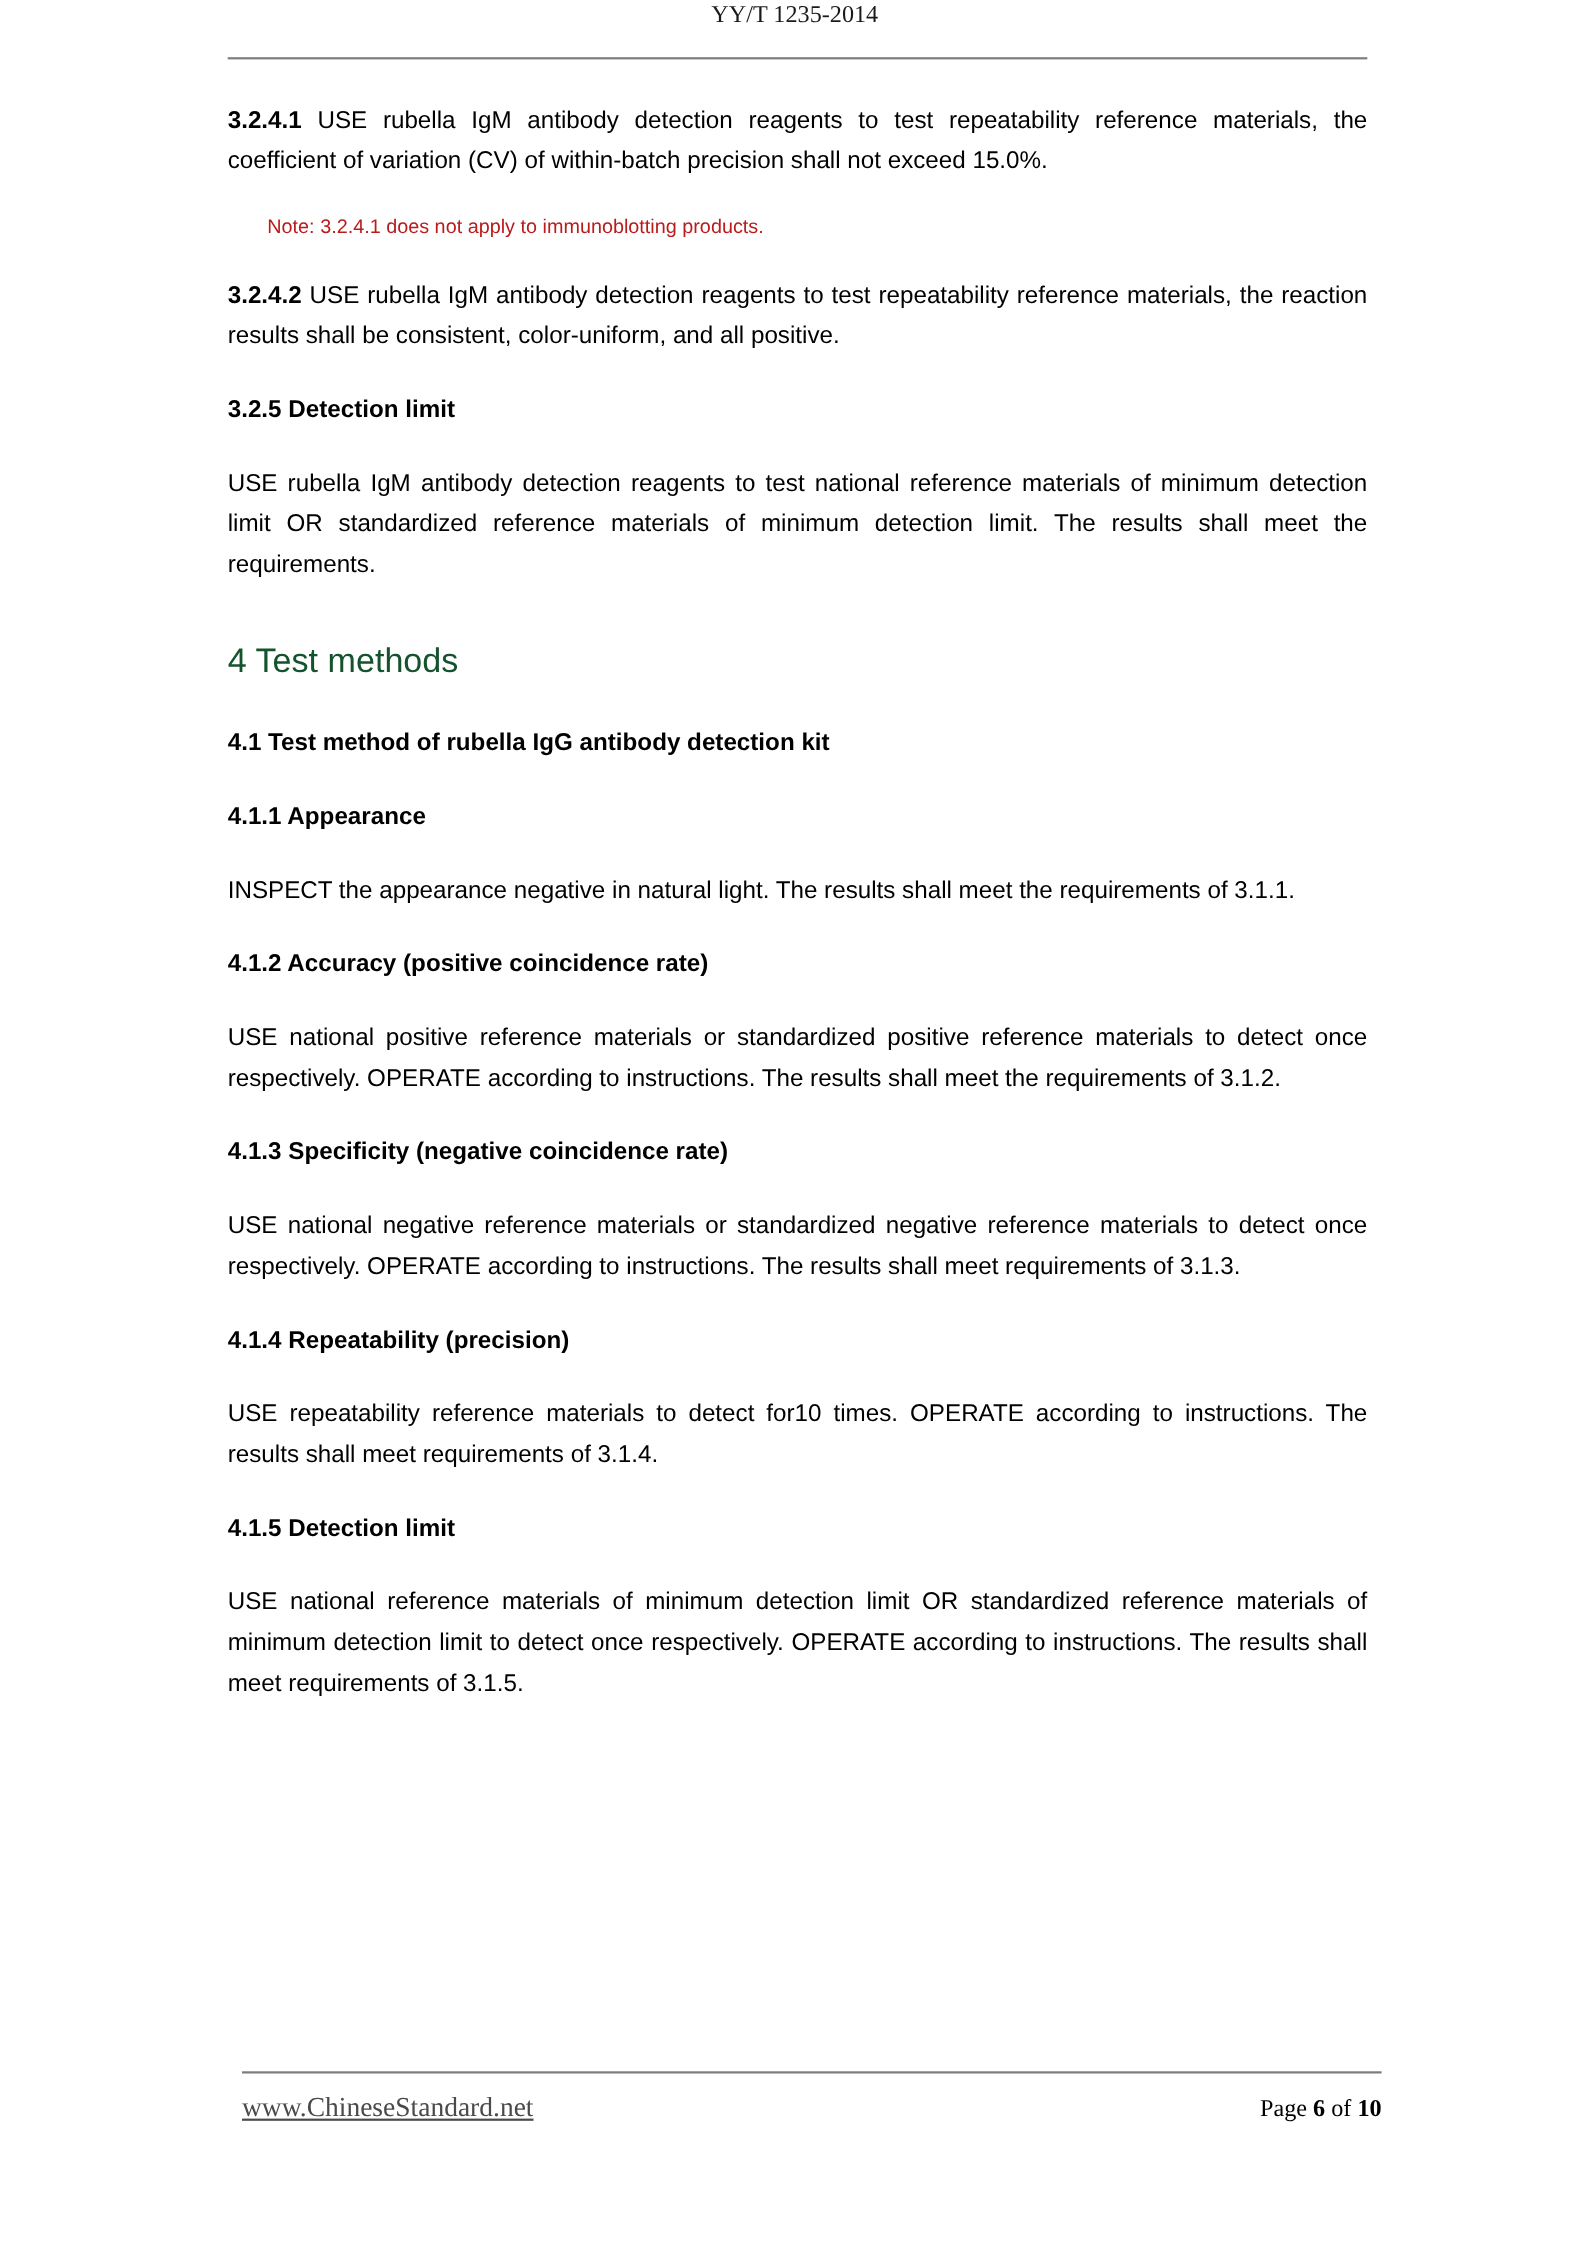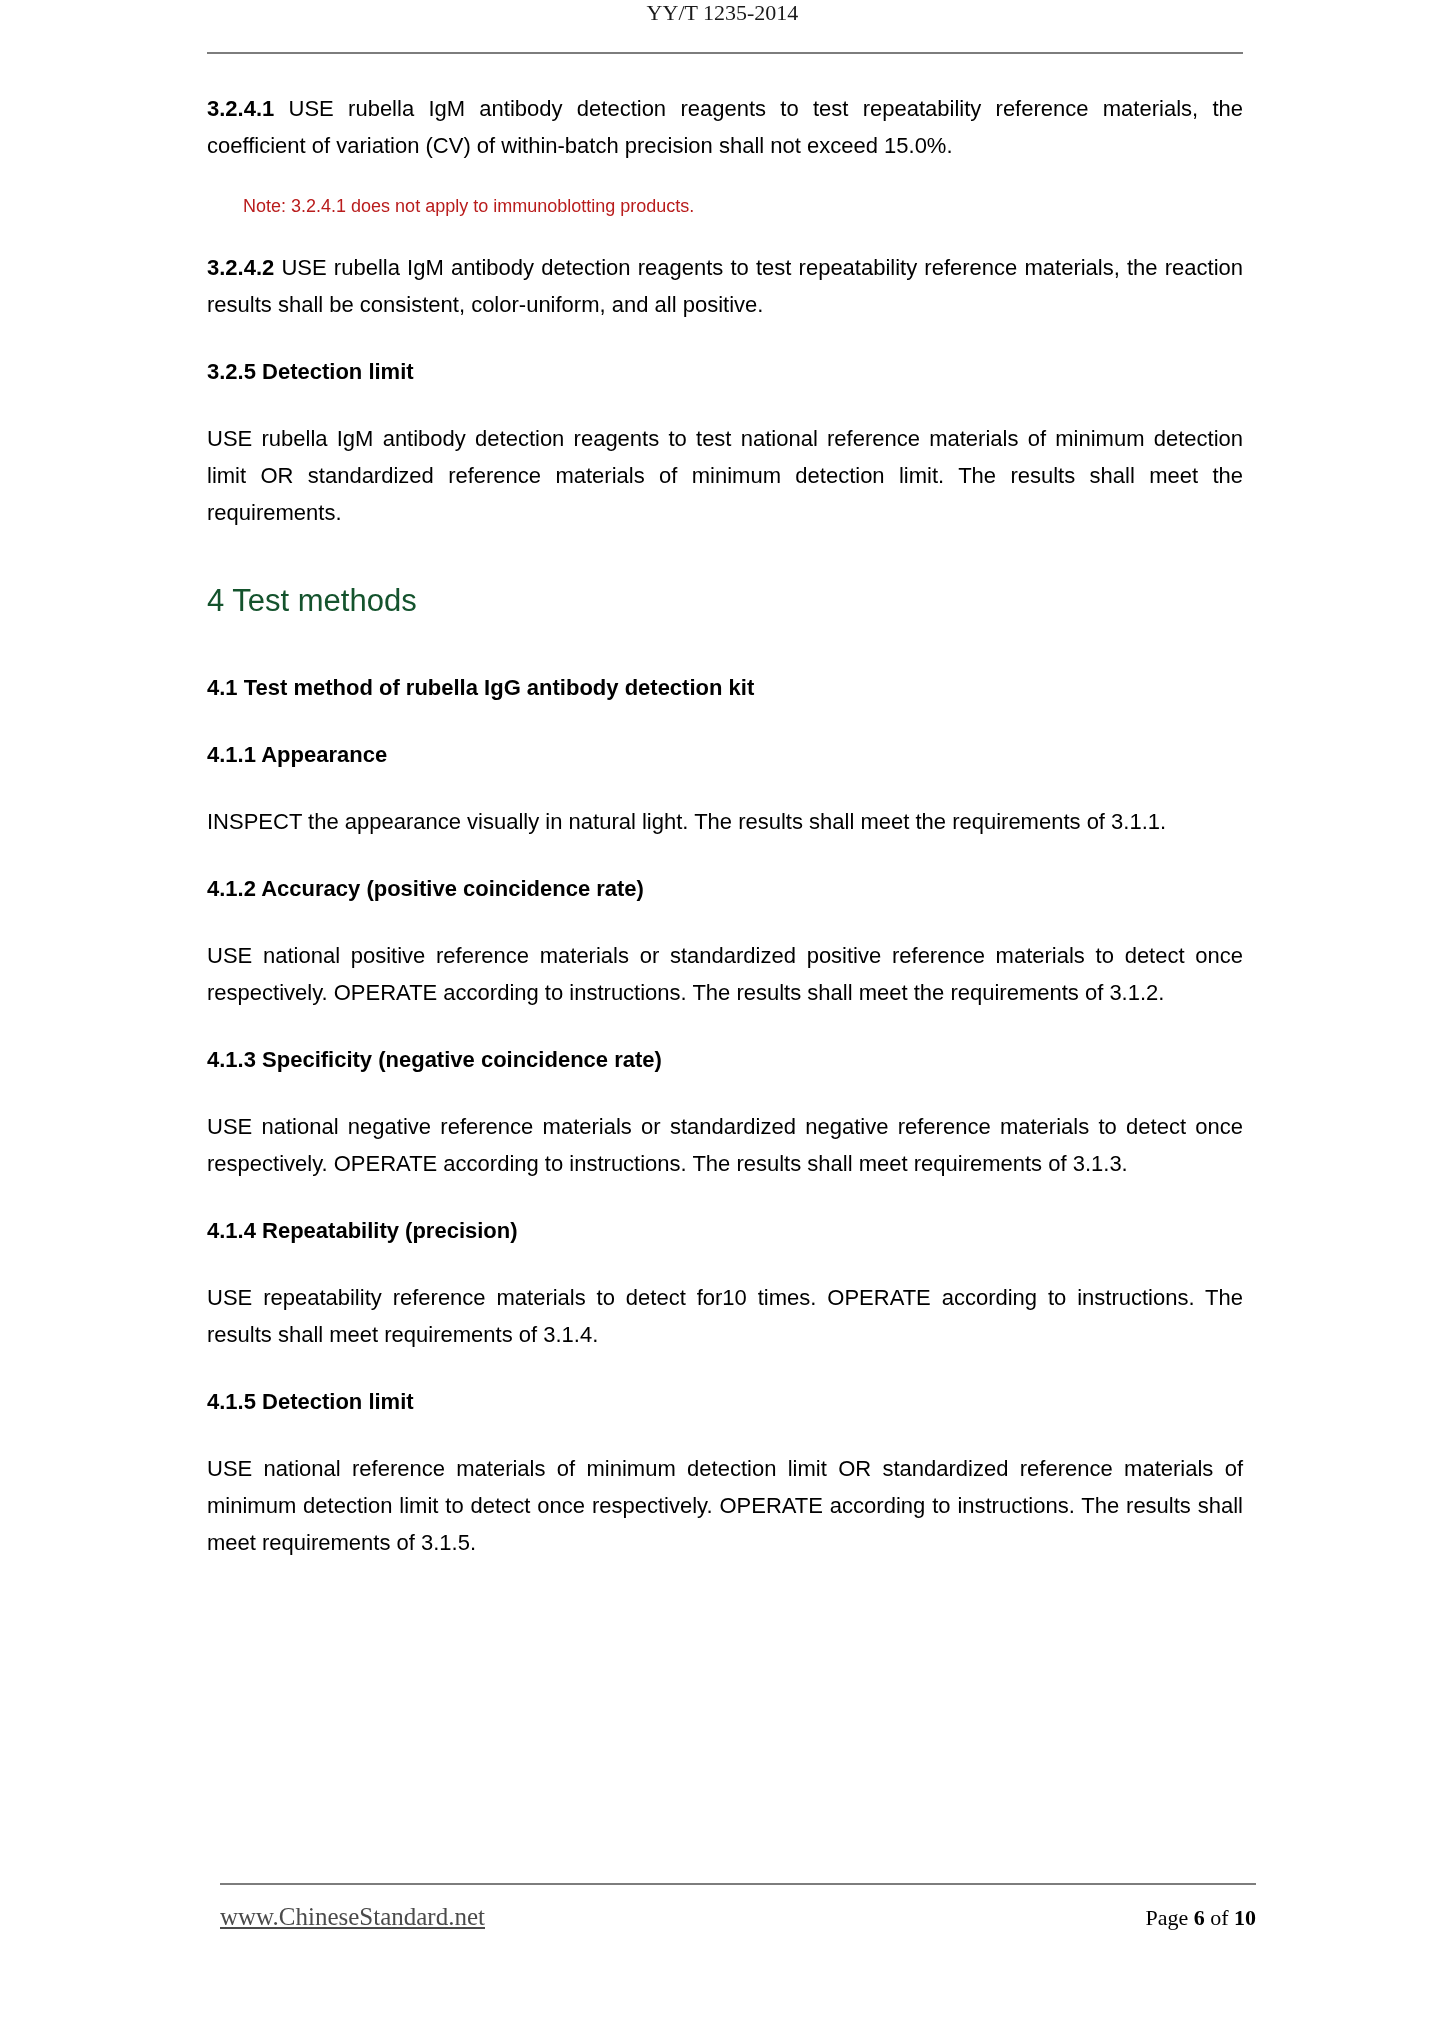--- a/index.html
+++ b/index.html
@@ -53,21 +53,21 @@
     font-weight: bold;
     color: #000000;
   }
   .chapter-heading {
     margin: 48px 0 0 0;
     font-size: 31px;
     line-height: 44px;
     font-weight: 400;
     color: #14532d;
   }
-  .after-chapter { margin-top: 46px; }
+  .after-chapter { margin-top: 33px; }
   .page-footer {
     position: absolute;
     left: 220px;
     top: 1883px;
     width: 1036px;
   }
   .footer-rule { margin-left: 0; }
   .footer-row {
     margin-top: 18px;
     display: flex;
@@ -108,21 +108,21 @@
     <h3 class="bold-heading">3.2.5 Detection limit</h3>
 
     <p class="body-para">USE rubella IgM antibody detection reagents to test national reference materials of minimum detection limit OR standardized reference materials of minimum detection limit. The results shall meet the requirements.</p>
 
     <h1 class="chapter-heading">4 Test methods</h1>
 
     <h3 class="bold-heading after-chapter">4.1 Test method of rubella IgG antibody detection kit</h3>
 
     <h3 class="bold-heading">4.1.1 Appearance</h3>
 
-    <p class="body-para">INSPECT the appearance visually in natural light. The results shall meet the requirements of 3.1.1.</p>
+    <p class="body-para">INSPECT the appearance negative in natural light. The results shall meet the requirements of 3.1.1.</p>
 
     <h3 class="bold-heading">4.1.2 Accuracy (positive coincidence rate)</h3>
 
     <p class="body-para">USE national positive reference materials or standardized positive reference materials to detect once respectively. OPERATE according to instructions. The results shall meet the requirements of 3.1.2.</p>
 
     <h3 class="bold-heading">4.1.3 Specificity (negative coincidence rate)</h3>
 
     <p class="body-para">USE national negative reference materials or standardized negative reference materials to detect once respectively. OPERATE according to instructions. The results shall meet requirements of 3.1.3.</p>
 
     <h3 class="bold-heading">4.1.4 Repeatability (precision)</h3>

